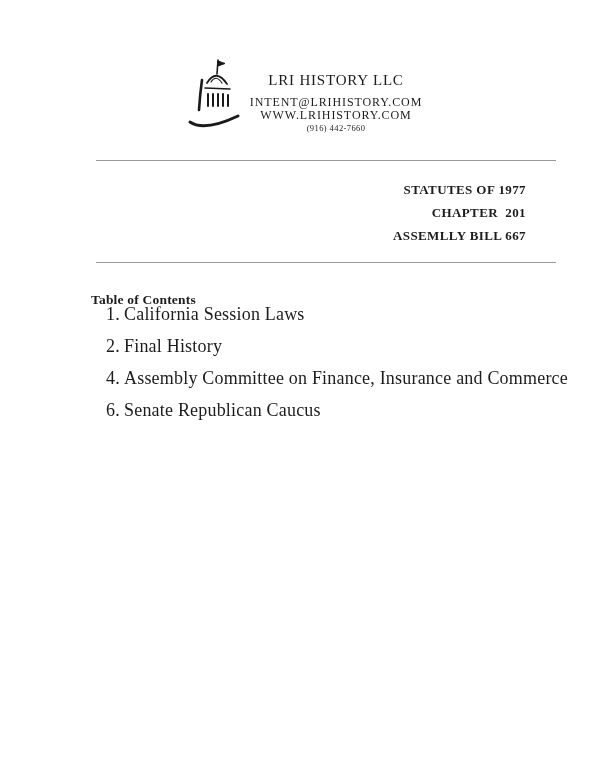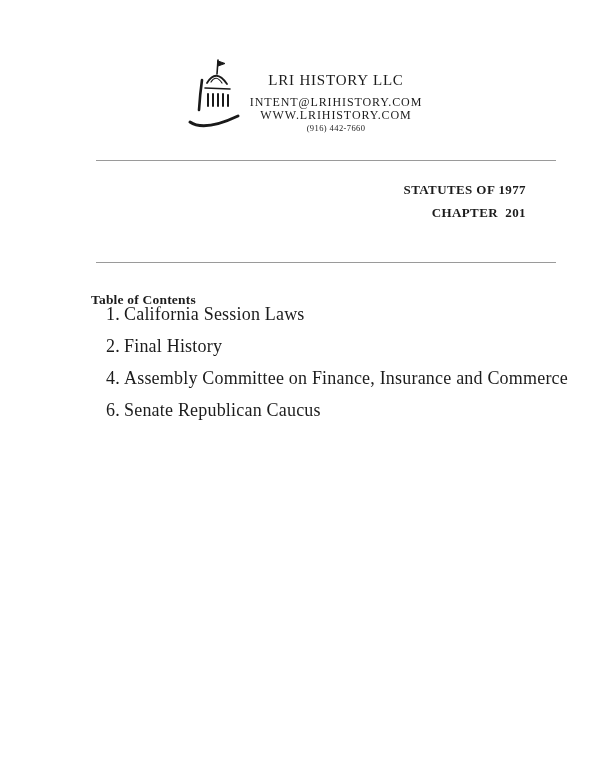--- a/index.html
+++ b/index.html
@@ -131,20 +131,21 @@
     <div class="contact-line">INTENT@LRIHISTORY.COM</div>
     <div class="contact-line">WWW.LRIHISTORY.COM</div>
     <div class="phone-line">(916) 442-7660</div>
   </div>
 
   <div class="rule rule-top"></div>
 
   <div class="statute-block">
     <div class="statute-line">STATUTES OF 1977</div>
     <div class="statute-line">CHAPTER  201</div>
+    <div class="statute-line">ASSEMLLY BILL 667</div>
   </div>
 
   <div class="rule rule-bottom"></div>
 
   <div class="toc-title">Table of Contents</div>
 
   <ol class="toc-list">
     <li class="toc-item">
       <span class="toc-num">1.</span><span>California Session Laws</span>
     </li>

